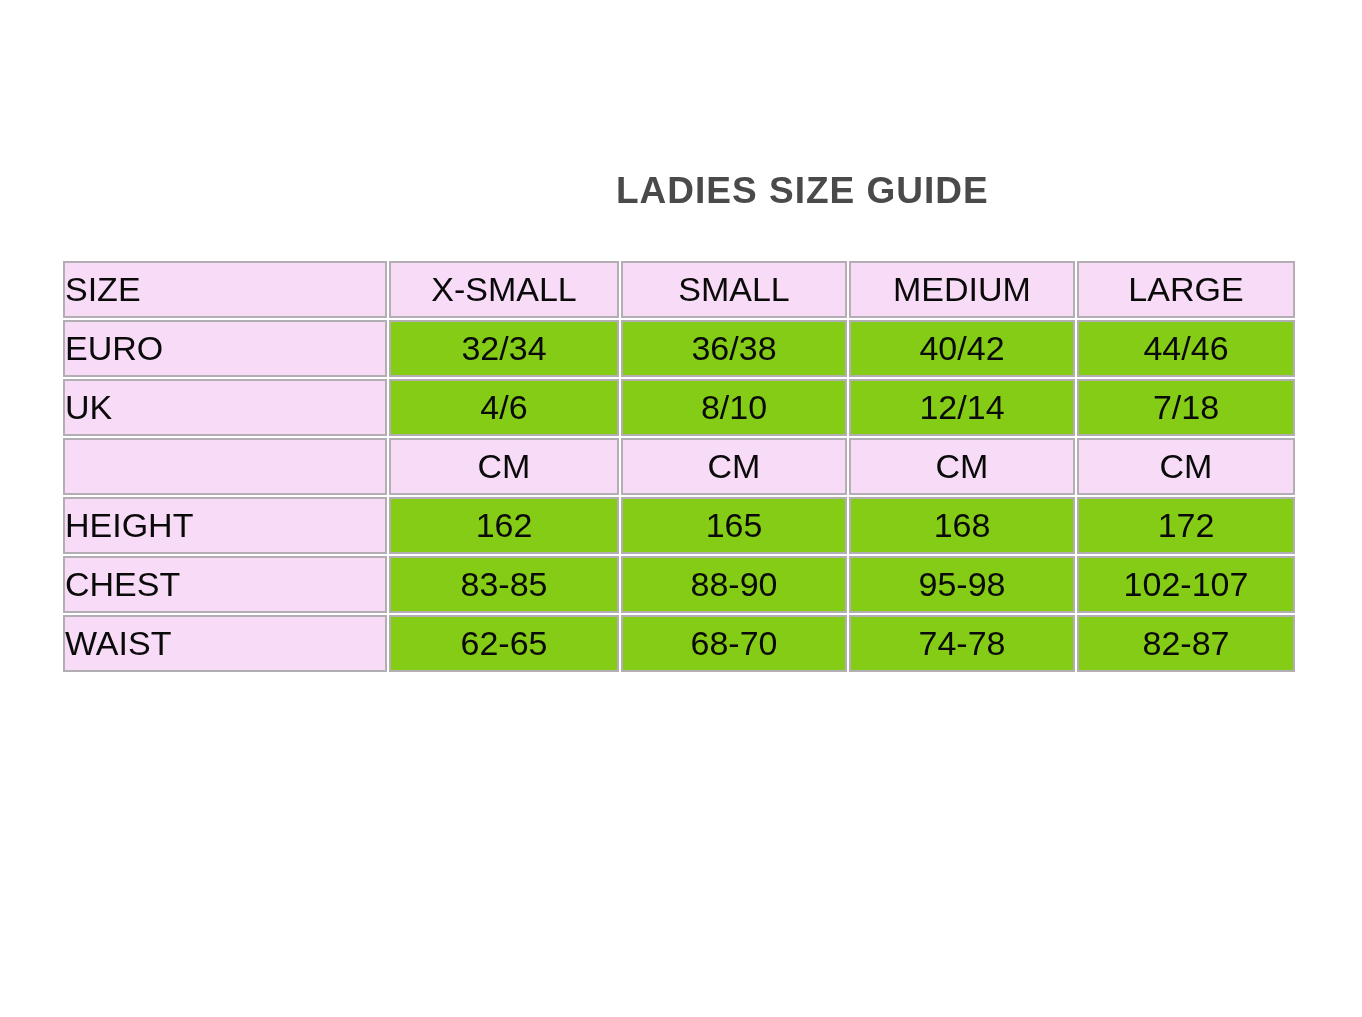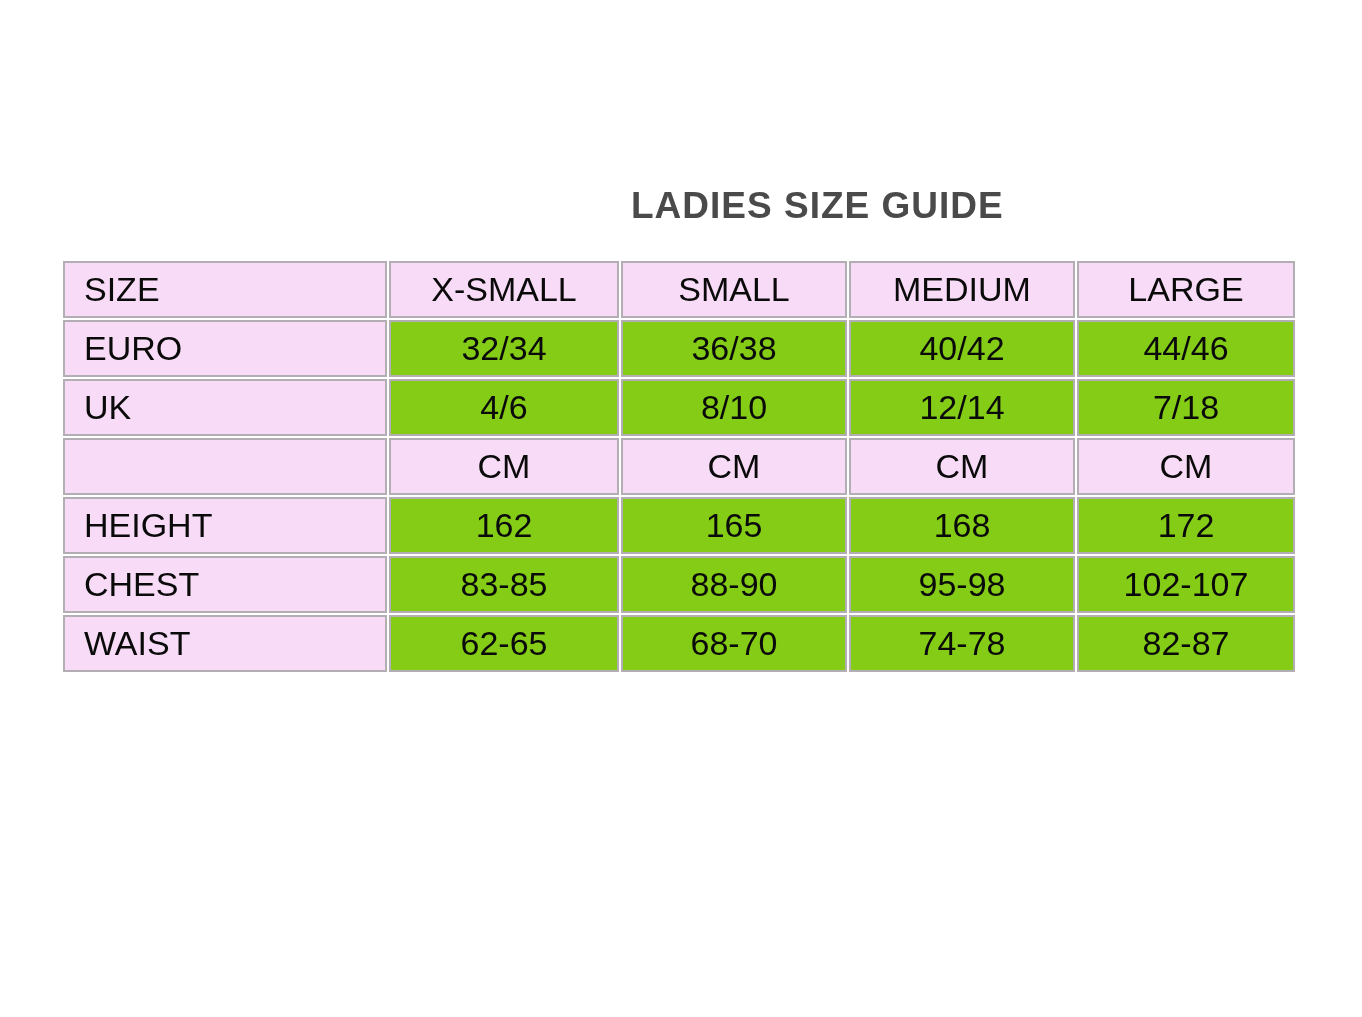--- a/index.html
+++ b/index.html
@@ -12,21 +12,21 @@
     position: relative;
     width: 1362px;
     height: 1017px;
     background: #ffffff;
     overflow: hidden;
   }
   .title {
     position: absolute;
     left: 616px;
     top: 170px;
-    margin: 15px;
+    margin: 0;
     font-size: 37px;
     font-weight: bold;
     color: #4a4a4a;
     letter-spacing: 1px;
     white-space: nowrap;
   }
   table.size-table {
     position: absolute;
     left: 61px;
     top: 259px;
@@ -39,21 +39,21 @@
     border: 2px solid #b3aeb3;
     height: 57px;
     font-size: 34px;
     color: #0a0a0a;
     vertical-align: middle;
     overflow: hidden;
     white-space: nowrap;
   }
   td.label-cell {
     text-align: left;
-    padding-left: 19px;
+    padding-left: 0;
   }
   td.value-cell {
     text-align: center;
   }
   .pink  { background: #f8dbf6; }
   .white { background: #84cc16; }
   col.col-label  { width: 324px; }
   col.col-xsmall { width: 230px; }
   col.col-small  { width: 226px; }
   col.col-medium { width: 226px; }

